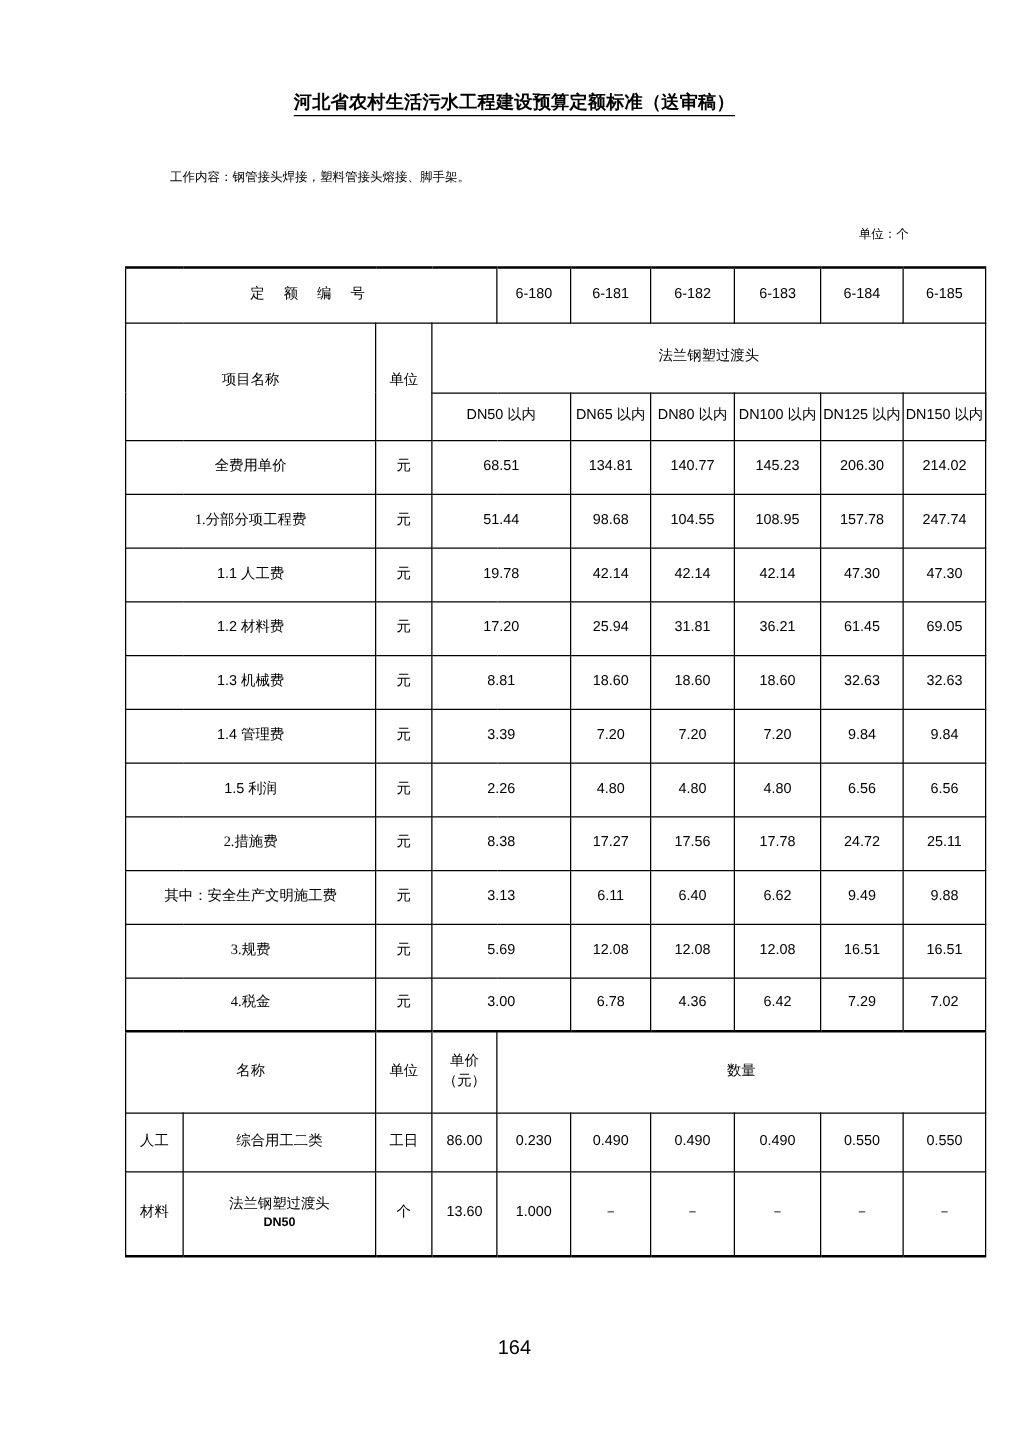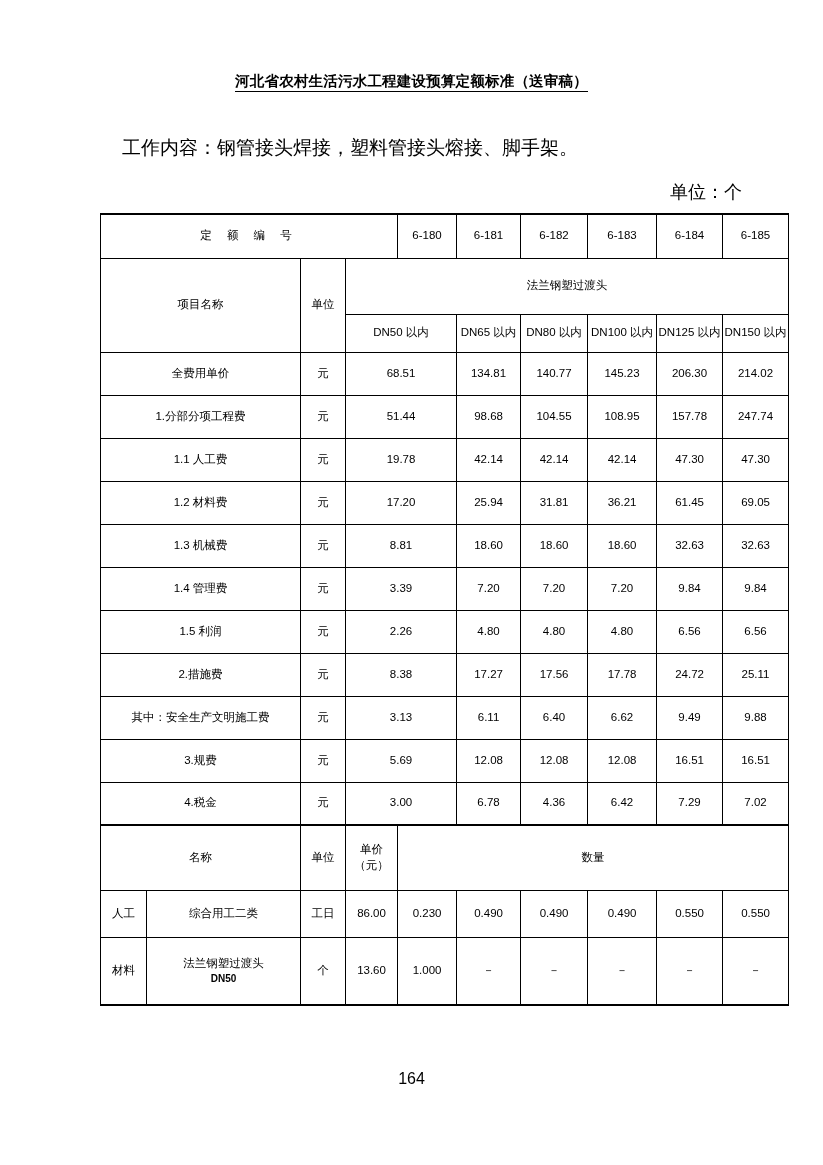--- a/index.html
+++ b/index.html
@@ -34,32 +34,32 @@
     white-space: nowrap;
   }
   .doc-title span {
     border-bottom: 1.4px solid #000;
     padding-bottom: 2px;
   }
 
   
   .work-content {
     position: absolute;
-    left: 122px;
+    left: 136px;
     top: 135px;
-    font-size: 19px;
+    font-size: 10px;
     white-space: nowrap;
   }
 
   
   .unit-note {
     position: absolute;
-    right: 75px;
+    right: 90px;
     top: 180px;
-    font-size: 18px;
+    font-size: 10px;
     white-space: nowrap;
   }
 
   
   .tbl-wrap {
     position: absolute;
     left: 100px;
     top: 213px;
     width: 648px;
   }
@@ -89,21 +89,21 @@
   .r-bhead { height: 65px; }
   .r-b1 { height: 47px; }
   .r-b2 { height: 68px; margin-top: 20px; }
 
   .cn   { font-size: 12.6px; }
   .cn-sm{ font-size: 10px; font-weight: bold; }
   .num  { font-size: 11.6px; font-family: "Liberation Sans", sans-serif; }
   .bold { font-weight: bold; }
 
   .lbl-center { text-align: center; }
-  .lbl-l1 { text-align: left; padding-left: 14px; }
+  .lbl-l1 { text-align: left; padding-left: 14px; font-family: Liberation Serif, serif; }
   .lbl-l2 { text-align: left; padding-left: 52px; }
   .lbl-l3 { text-align: left; padding-left: 14px; }
 
   .spaced { letter-spacing: 6px; }
 
   .two-line { line-height: 1.9; }
 
   
   .folio {
     position: absolute;

